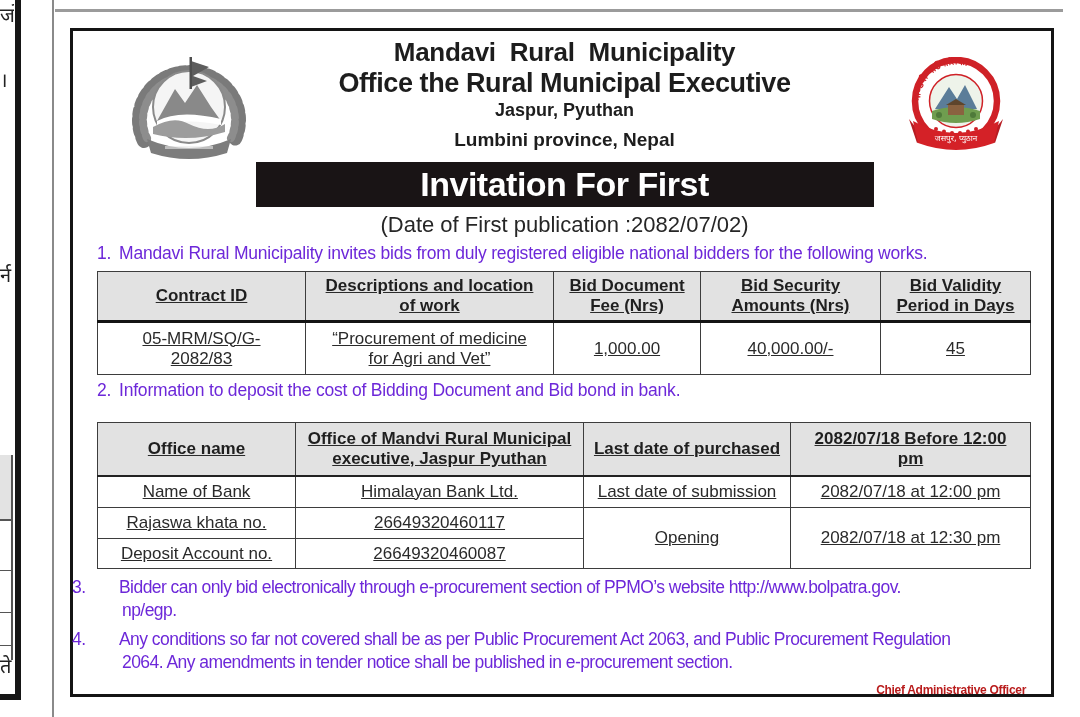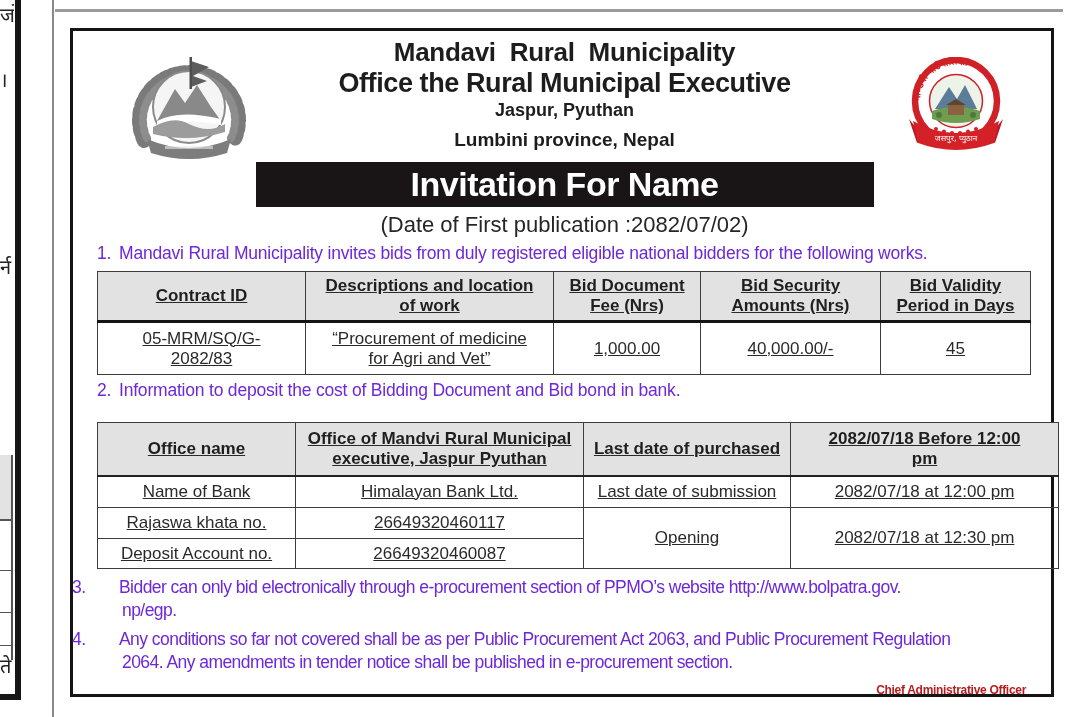--- a/index.html
+++ b/index.html
@@ -52,38 +52,38 @@
   table{border-collapse:collapse;table-layout:fixed;margin-top:7px;text-decoration:underline;}
   td,th{border:1.8px solid #3d3d3d;text-align:center;vertical-align:middle;
         font-size:17px;color:#2a2a2a;white-space:pre-line;padding:1px 4px;box-sizing:border-box;}
   th{background:#e2e2e2;font-weight:bold;color:#1f1f1f;}
   .t1{width:933px;}
   .t1 th{height:50px;border-bottom:3px solid #141414;}
   .t1 td{height:53px;}
   .t1 .c1{width:208px;} .t1 .c2{width:248px;} .t1 .c3{width:147px;}
   .t1 .c4{width:180px;text-align:center;} .t1 .c5{width:150px;}
   .t2{width:933px;margin-top:21px;}
-  .t2 .c1{width:198px;} .t2 .c2{width:288px;} .t2 .c3{width:207px;} .t2 .c4{width:268px;}
+  .t2 .c1{width:198px;} .t2 .c2{width:288px;} .t2 .c3{width:207px;} .t2 .c4{width:240px;}
   .t2 th{height:53px;border-bottom:2.5px solid #222;}
   .t2 .r2 td{height:32px;} .t2 .r3 td{height:31px;} .t2 .r4 td{height:30px;}
 
   .item3{margin-top:7px;}
   .item4{margin-top:6px;}
   .item34-line{line-height:23px;}
   .signature{
     text-align:right;font-size:12px;font-weight:bold;color:#b91c1c;
     margin-top:9px;padding-right:6px;letter-spacing:-0.3px;
   }
 </style>
 </head>
 <body>
 
 <span class="edge-glyph" style="top:1px">जो</span>
 <span class="edge-glyph" style="top:66px">।</span>
-<span class="edge-glyph" style="top:253px">र्न</span>
+<span class="edge-glyph" style="top:261px">र्न</span>
 <span class="edge-glyph" style="top:652px">ते</span>
 
 <div class="adj-table">
   <div class="hd"></div>
   <div class="r1"></div>
   <div class="r2"></div>
   <div class="r3"></div>
 </div>
 <div class="adj-border-v"></div>
 <div class="adj-border-corner"></div>
@@ -132,21 +132,21 @@
     <text x="57" y="84" text-anchor="middle" font-size="8" fill="#ffffff" font-family="'DejaVu Sans',sans-serif">जसपुर, प्युठान</text>
   </svg>
 
   <div class="hdr">
     <div class="l1">Mandavi  Rural  Municipality</div>
     <div class="l2">Office the Rural Municipal Executive</div>
     <div class="l3">Jaspur, Pyuthan</div>
     <div class="l4">Lumbini province, Nepal</div>
   </div>
 
-  <div class="banner">Invitation For Name</div>
+  <div class="banner">Invitation For First</div>
 
   <div class="pubdate">(Date of First publication :2082/07/02)</div>
 
   <div class="num-item">
     <span class="no">1.</span><span>Mandavi Rural Municipality invites bids from duly registered eligible national bidders for the following works.</span>
   </div>
 
   <table class="t1">
     <tbody>
         <tr>

